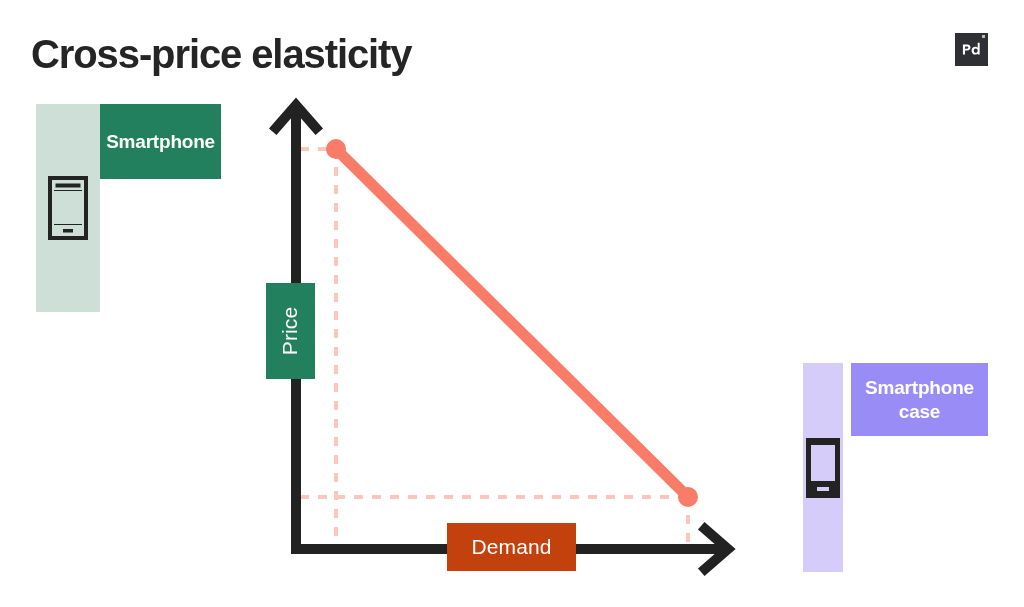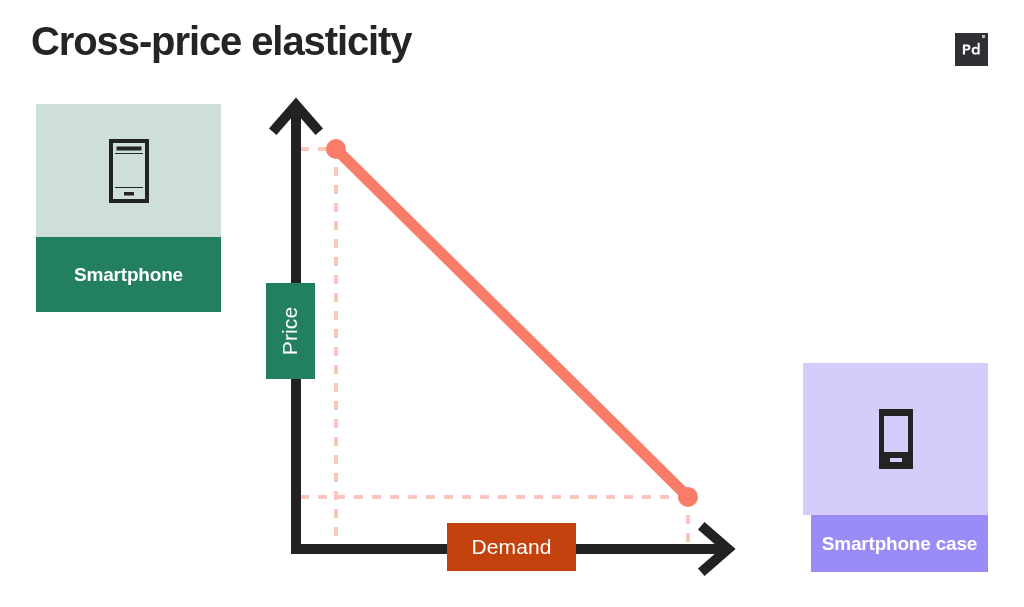--- a/index.html
+++ b/index.html
@@ -15,21 +15,21 @@
     width: 1024px;
     height: 607px;
     background: #ffffff;
     overflow: hidden;
   }
 
   
   #page-title {
     position: absolute;
     left: 31px;
-    top: 17px;
+    top: 30px;
     font-size: 40px;
     font-weight: 700;
     letter-spacing: -1.1px;
     color: #252525;
     line-height: 48px;
     white-space: nowrap;
   }
 
   
   #brand-logo {
@@ -54,21 +54,21 @@
     top: 2px;
     width: 3px;
     height: 3px;
     background: #b9babc;
   }
 
   
   .product-card {
     position: absolute;
     display: flex;
-    flex-direction: column;
+    flex-direction: row;
   }
   .product-card .card-image {
     flex: 1 1 auto;
     display: flex;
     align-items: center;
     justify-content: center;
   }
   .product-card .card-label {
     color: #ffffff;
     font-size: 19px;
@@ -92,21 +92,21 @@
   #card-smartphone .card-image { background: #cedfd8; }
   #card-smartphone .card-label { background: #22805f; height: 75px; }
 
   #card-smartphone-case {
     left: 803px;
     top: 363px;
     width: 185px;
     height: 209px;
   }
   #card-smartphone-case .card-image { background: #d6ccfa; }
-  #card-smartphone-case .card-label { background: #9a8cf6; height: 57px; margin-left: 8px; }
+  #card-smartphone-case .card-label { background: #9a8cf6; height: 73px; margin-left: 8px; }
 
   
   #chart {
     position: absolute;
     left: 0;
     top: 0;
     width: 1024px;
     height: 607px;
     pointer-events: none;
   }

